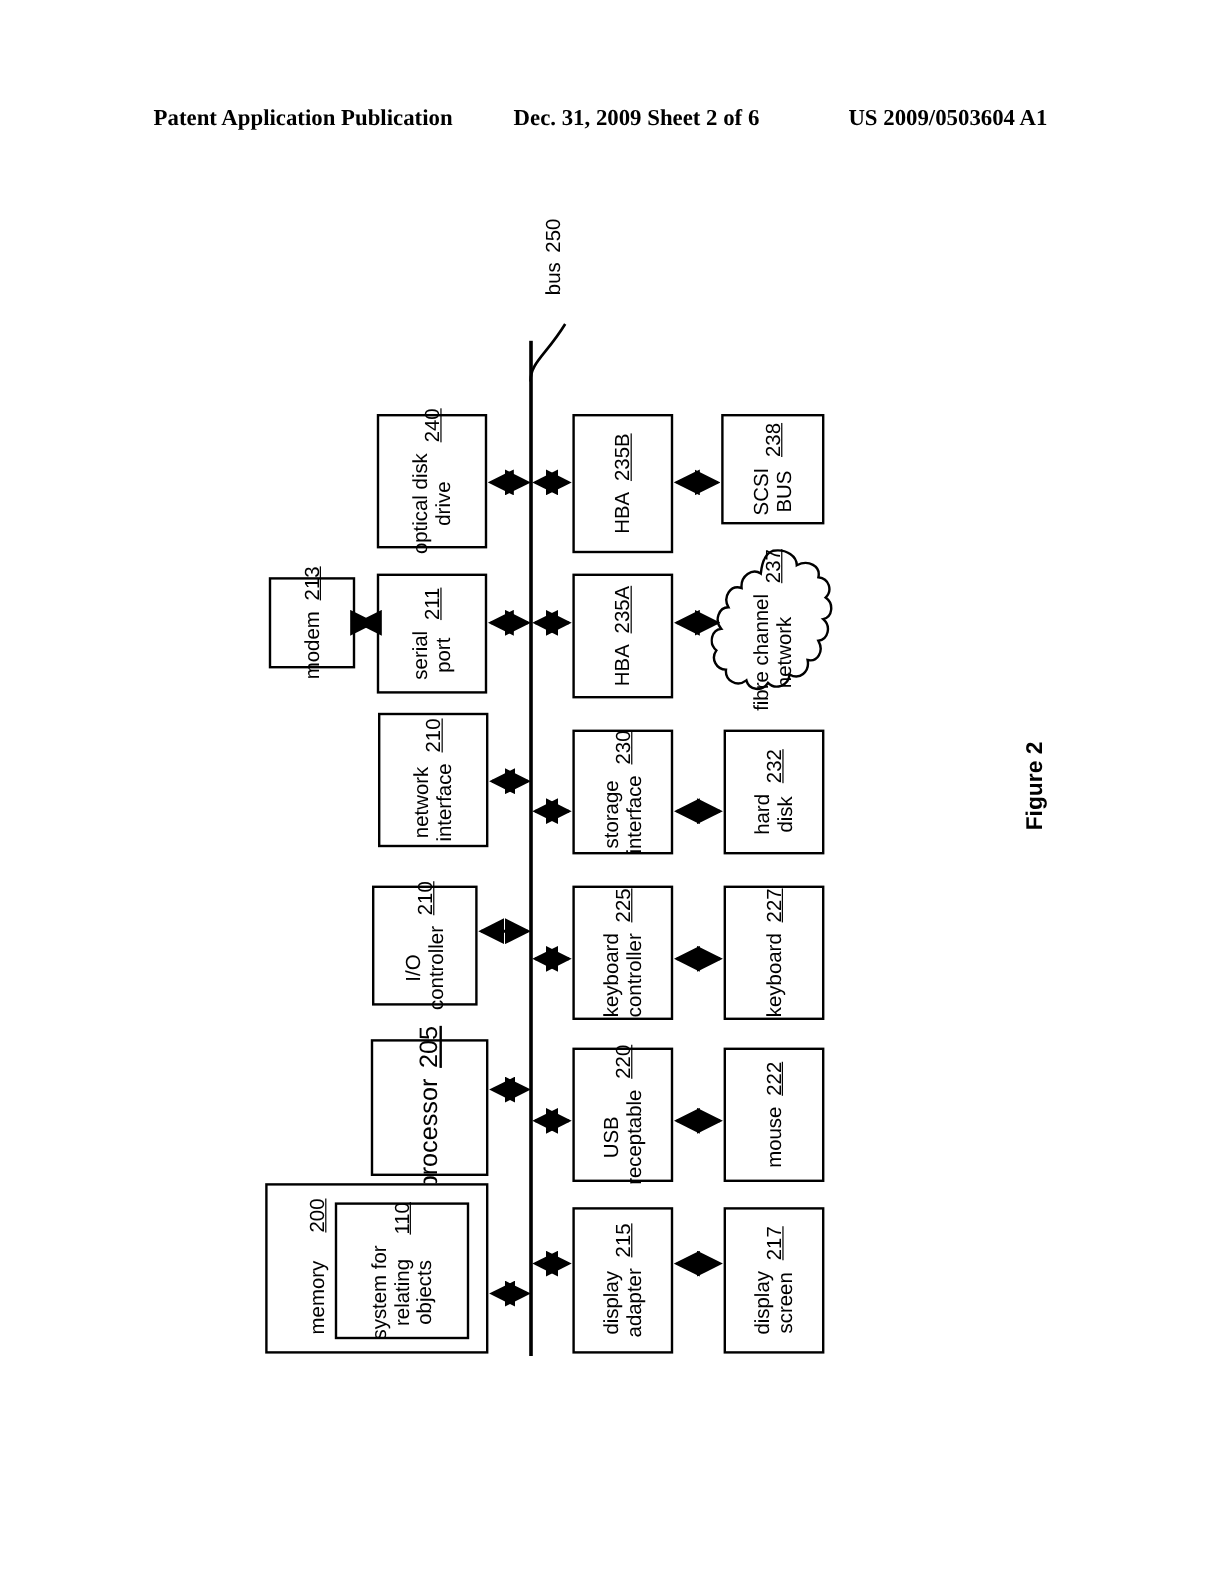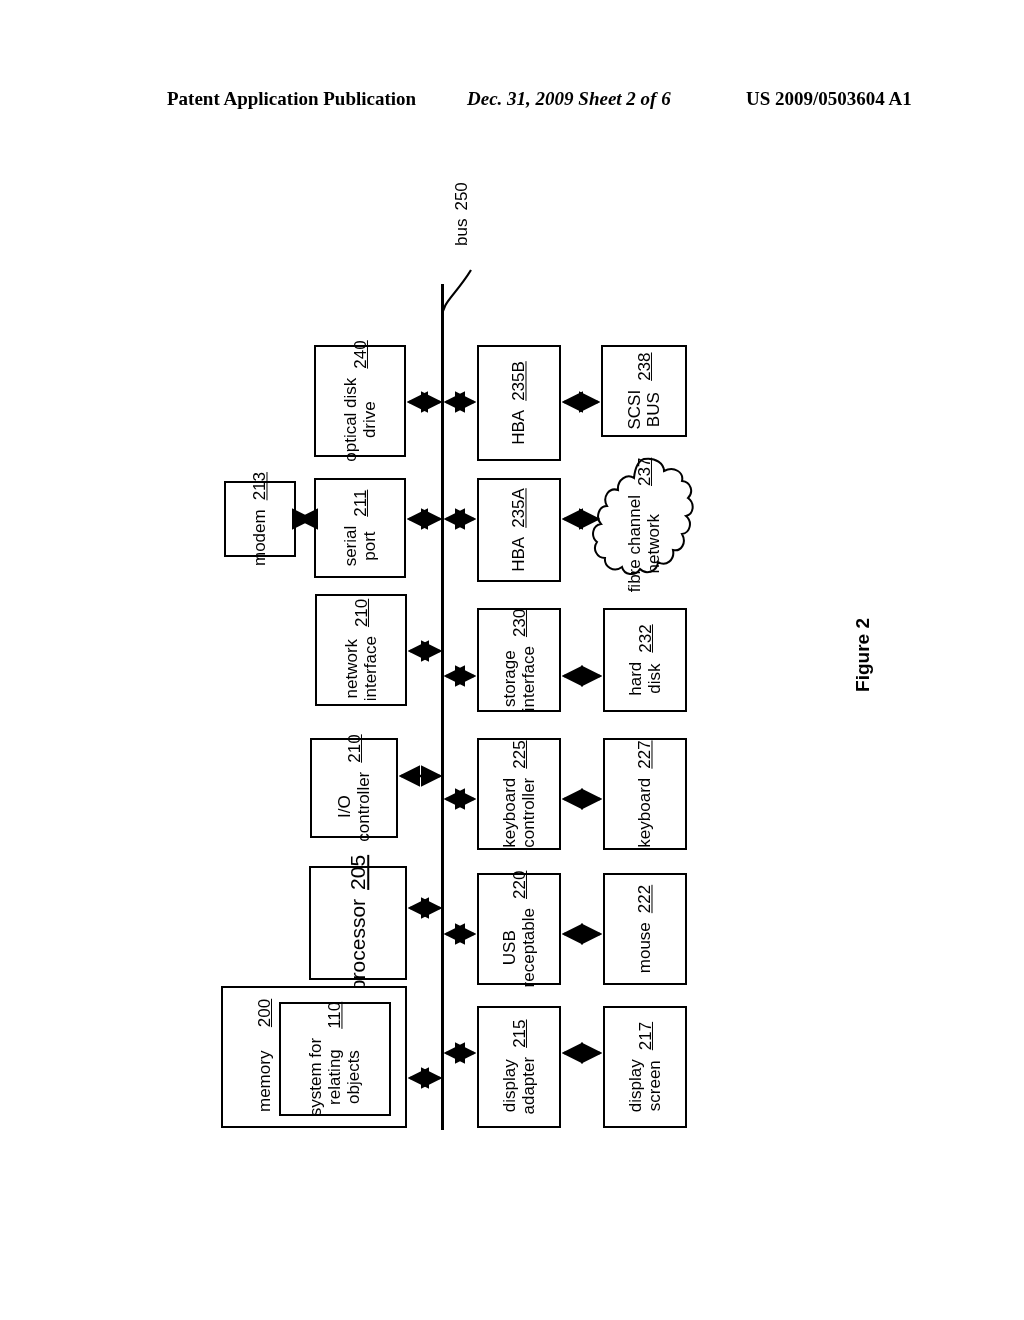--- a/index.html
+++ b/index.html
@@ -20,24 +20,23 @@
   #patent-header {
     position: absolute;
     top: 88px;
     left: 0;
     width: 872px;
     height: 30px;
     font-family: "Liberation Serif", serif;
     font-weight: bold;
     font-size: 19px;
     letter-spacing: 0px;
-    margin-left: 39px;
   }
   #patent-header .hdr-left   { position: absolute; left: 128px; top: 0; white-space: nowrap; }
-  #patent-header .hdr-mid    { position: absolute; left: 428px; top: 0; white-space: nowrap; font-style: italic; }
+  #patent-header .hdr-mid    { position: absolute; left: 428px; top: 0; white-space: nowrap; }
   #patent-header .hdr-right  { position: absolute; left: 707px; top: 0; white-space: nowrap; }
 
   
   #figure-caption {
     position: absolute;
     left: 812px;
     top: 640px;
     width: 110px;
     height: 30px;
     transform: rotate(-90deg);

